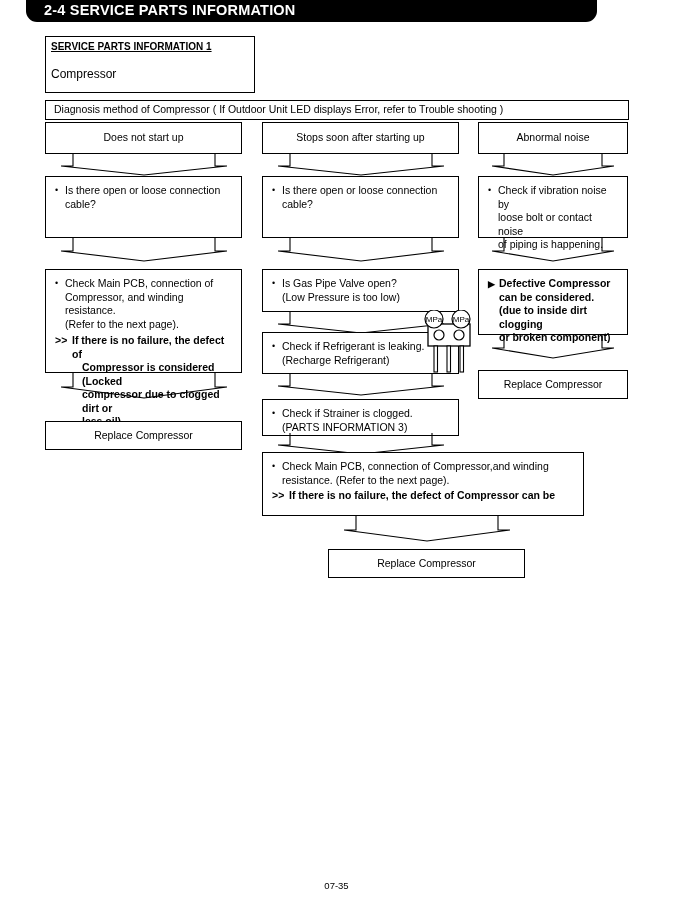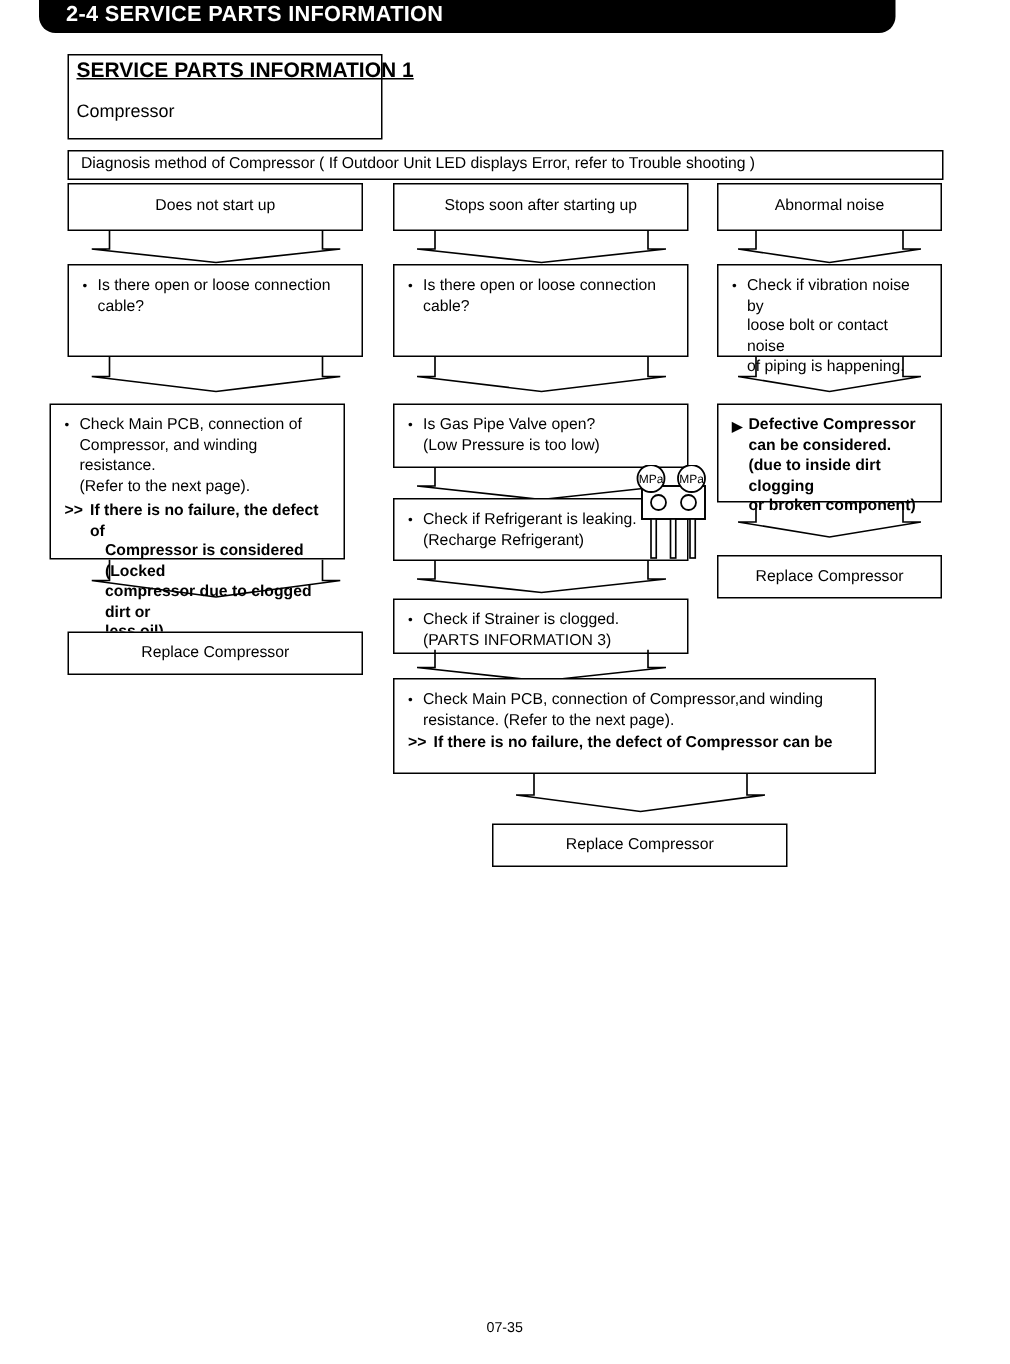--- a/index.html
+++ b/index.html
@@ -57,21 +57,21 @@
   }
 
   
   .title-card {
     left: 45px;
     top: 36px;
     width: 210px;
     height: 57px;
   }
   .title-card-head {
-    font-size: 14px;
+    font-size: 10px;
     font-weight: bold;
     text-decoration: underline;
     white-space: nowrap;
     margin: 3px 0 0 5px;
   }
   .title-card-sub {
     font-size: 12px;
     margin: 14px 0 0 5px;
   }
 
@@ -246,21 +246,21 @@
   <svg width="166" height="24" viewBox="0 0 166 24">
     <path d="M12 0 L12 13 L0 13 L83 23 L166 13 L154 13 L154 0" fill="none" stroke="#000" stroke-width="1.1"></path>
   </svg>
 </div>
 <div class="arrow" style="left:492px; top:238px;">
   <svg width="122" height="24" viewBox="0 0 122 24">
     <path d="M12 0 L12 13 L0 13 L61 23 L122 13 L110 13 L110 0" fill="none" stroke="#000" stroke-width="1.1"></path>
   </svg>
 </div>
 
-<div class="box box-pad" style="left:33px; top:269px; width:197px; height:104px;">
+<div class="box box-pad" style="left:45px; top:269px; width:197px; height:104px;">
   <p class="bullet-line">Check Main PCB, connection of</p>
   <p class="cont">Compressor, and winding resistance.</p>
   <p class="cont">(Refer to the next page).</p>
   <p class="gtgt" style="margin-top:3px;">If there is no failure, the defect of</p>
   <p class="gtgt-cont">Compressor is considered (Locked</p>
   <p class="gtgt-cont">compressor due to clogged dirt or</p>
   <p class="gtgt-cont">less oil)</p>
 </div>
 
 <div class="box box-pad" style="left:262px; top:269px; width:197px; height:43px;">

